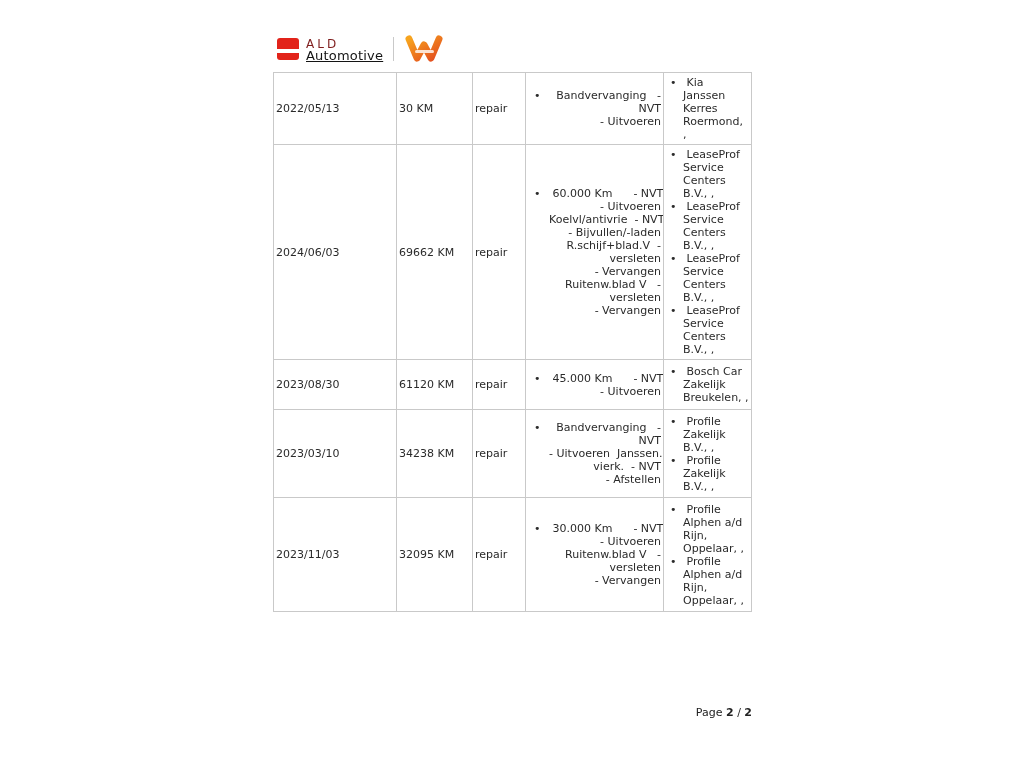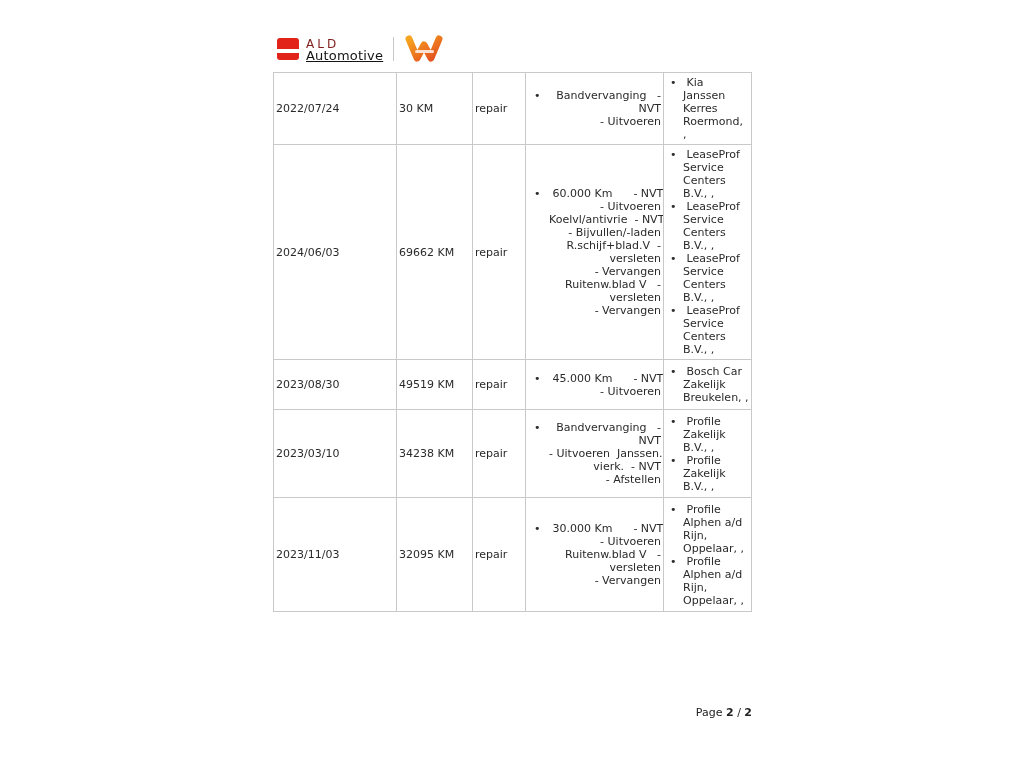--- a/index.html
+++ b/index.html
@@ -72,21 +72,21 @@
   <table class="svc">
     <colgroup>
       <col style="width:123px">
         <col style="width:76px">
         <col style="width:53px">
       <col style="width:138px">
         <col style="width:88px">
     </colgroup>
     <tbody id="rows">
         <tr style="height: 63px;">
-    <td class="c-date">2022/07/24</td>
+    <td class="c-date">2022/05/13</td>
     <td class="c-km">30 KM</td>
     <td class="c-type">repair</td>
     <td class="c-desc">
       <div class="bullet desc-b">
               <div class="dline"> Bandvervanging   -</div>
               <div class="dline">NVT</div>
               <div class="dline">- Uitvoeren</div>
             </div>
     </td>
     <td class="c-sup">
@@ -113,21 +113,21 @@
     </td>
     <td class="c-sup">
             <div class="bullet sup-item"> LeaseProf Service Centers B.V., ,</div>
             <div class="bullet sup-item"> LeaseProf Service Centers B.V., ,</div>
             <div class="bullet sup-item"> LeaseProf Service Centers B.V., ,</div>
             <div class="bullet sup-item"> LeaseProf Service Centers B.V., ,</div>
           </td>
   </tr>
         <tr style="height: 50px;">
     <td class="c-date">2023/08/30</td>
-    <td class="c-km">49519 KM</td>
+    <td class="c-km">61120 KM</td>
     <td class="c-type">repair</td>
     <td class="c-desc">
       <div class="bullet desc-b">
               <div class="dline"> 45.000 Km      - NVT</div>
               <div class="dline">- Uitvoeren</div>
             </div>
     </td>
     <td class="c-sup">
             <div class="bullet sup-item"> Bosch Car Zakelijk Breukelen, ,</div>
           </td>

